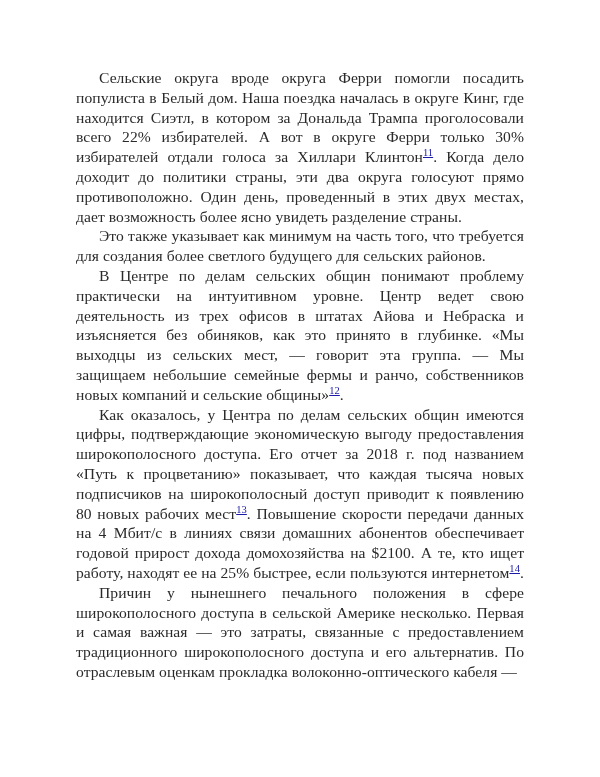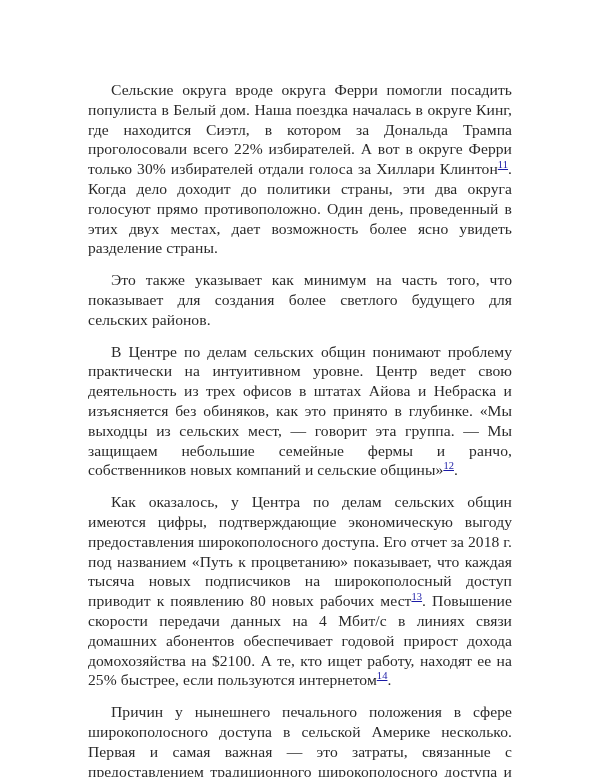--- a/index.html
+++ b/index.html
@@ -19,40 +19,40 @@
       top: 68px;
       width: 448px;
       font-family: "Liberation Serif", "DejaVu Serif", serif;
       font-size: 15.6px;
       line-height: 19.8px;
       color: #2a2a2a;
       text-align: justify;
       letter-spacing: 0.05px;
     }
     .para {
-      margin: 12px;
+      margin: 0;
       text-indent: 23px;
       text-align: justify;
     }
     .fnref {
       color: #1a1aa6;
       text-decoration: underline;
       font-size: 10.5px;
       vertical-align: 6px;
       line-height: 0;
     }
   </style>
 </head>
 <body>
 
 <div class="page">
 
   <p class="para"><span>Сельские округа вроде округа Ферри помогли посадить популиста в Белый дом. Наша поездка началась в округе Кинг, где находится Сиэтл, в котором за Дональда Трампа проголосовали всего 22% избирателей. А вот в округе Ферри только 30% избирателей отдали голоса за Хиллари Клинтон</span><a class="fnref">11</a><span>. Когда дело доходит до политики страны, эти два округа голосуют прямо противоположно. Один день, проведенный в этих двух местах, дает возможность более ясно увидеть разделение страны.</span></p>
 
-  <p class="para"><span>Это также указывает как минимум на часть того, что показывает для создания более светлого будущего для сельских районов.</span></p>
+  <p class="para"><span>Это также указывает как минимум на часть того, что требуется для создания более светлого будущего для сельских районов.</span></p>
 
   <p class="para"><span>В Центре по делам сельских общин понимают проблему практически на интуитивном уровне. Центр ведет свою деятельность из трех офисов в штатах Айова и Небраска и изъясняется без обиняков, как это принято в глубинке. «Мы выходцы из сельских мест, — говорит эта группа. — Мы защищаем небольшие семейные фермы и ранчо, собственников новых компаний и сельские общины»</span><a class="fnref">12</a><span>.</span></p>
 
   <p class="para"><span>Как оказалось, у Центра по делам сельских общин имеются цифры, подтверждающие экономическую выгоду предоставления широкополосного доступа. Его отчет за 2018 г. под названием «Путь к процветанию» показывает, что каждая тысяча новых подписчиков на широкополосный доступ приводит к появлению 80 новых рабочих мест</span><a class="fnref">13</a><span>. Повышение скорости передачи данных на 4 Мбит/с в линиях связи домашних абонентов обеспечивает годовой прирост дохода домохозяйства на $2100. А те, кто ищет работу, находят ее на 25% быстрее, если пользуются интернетом</span><a class="fnref">14</a><span>.</span></p>
 
   <p class="para"><span>Причин у нынешнего печального положения в сфере широкополосного доступа в сельской Америке несколько. Первая и самая важная — это затраты, связанные с предоставлением традиционного широкополосного доступа и его альтернатив. По отраслевым оценкам прокладка волоконно-оптического кабеля —</span></p>
 
 </div>
 
 </body></html>

